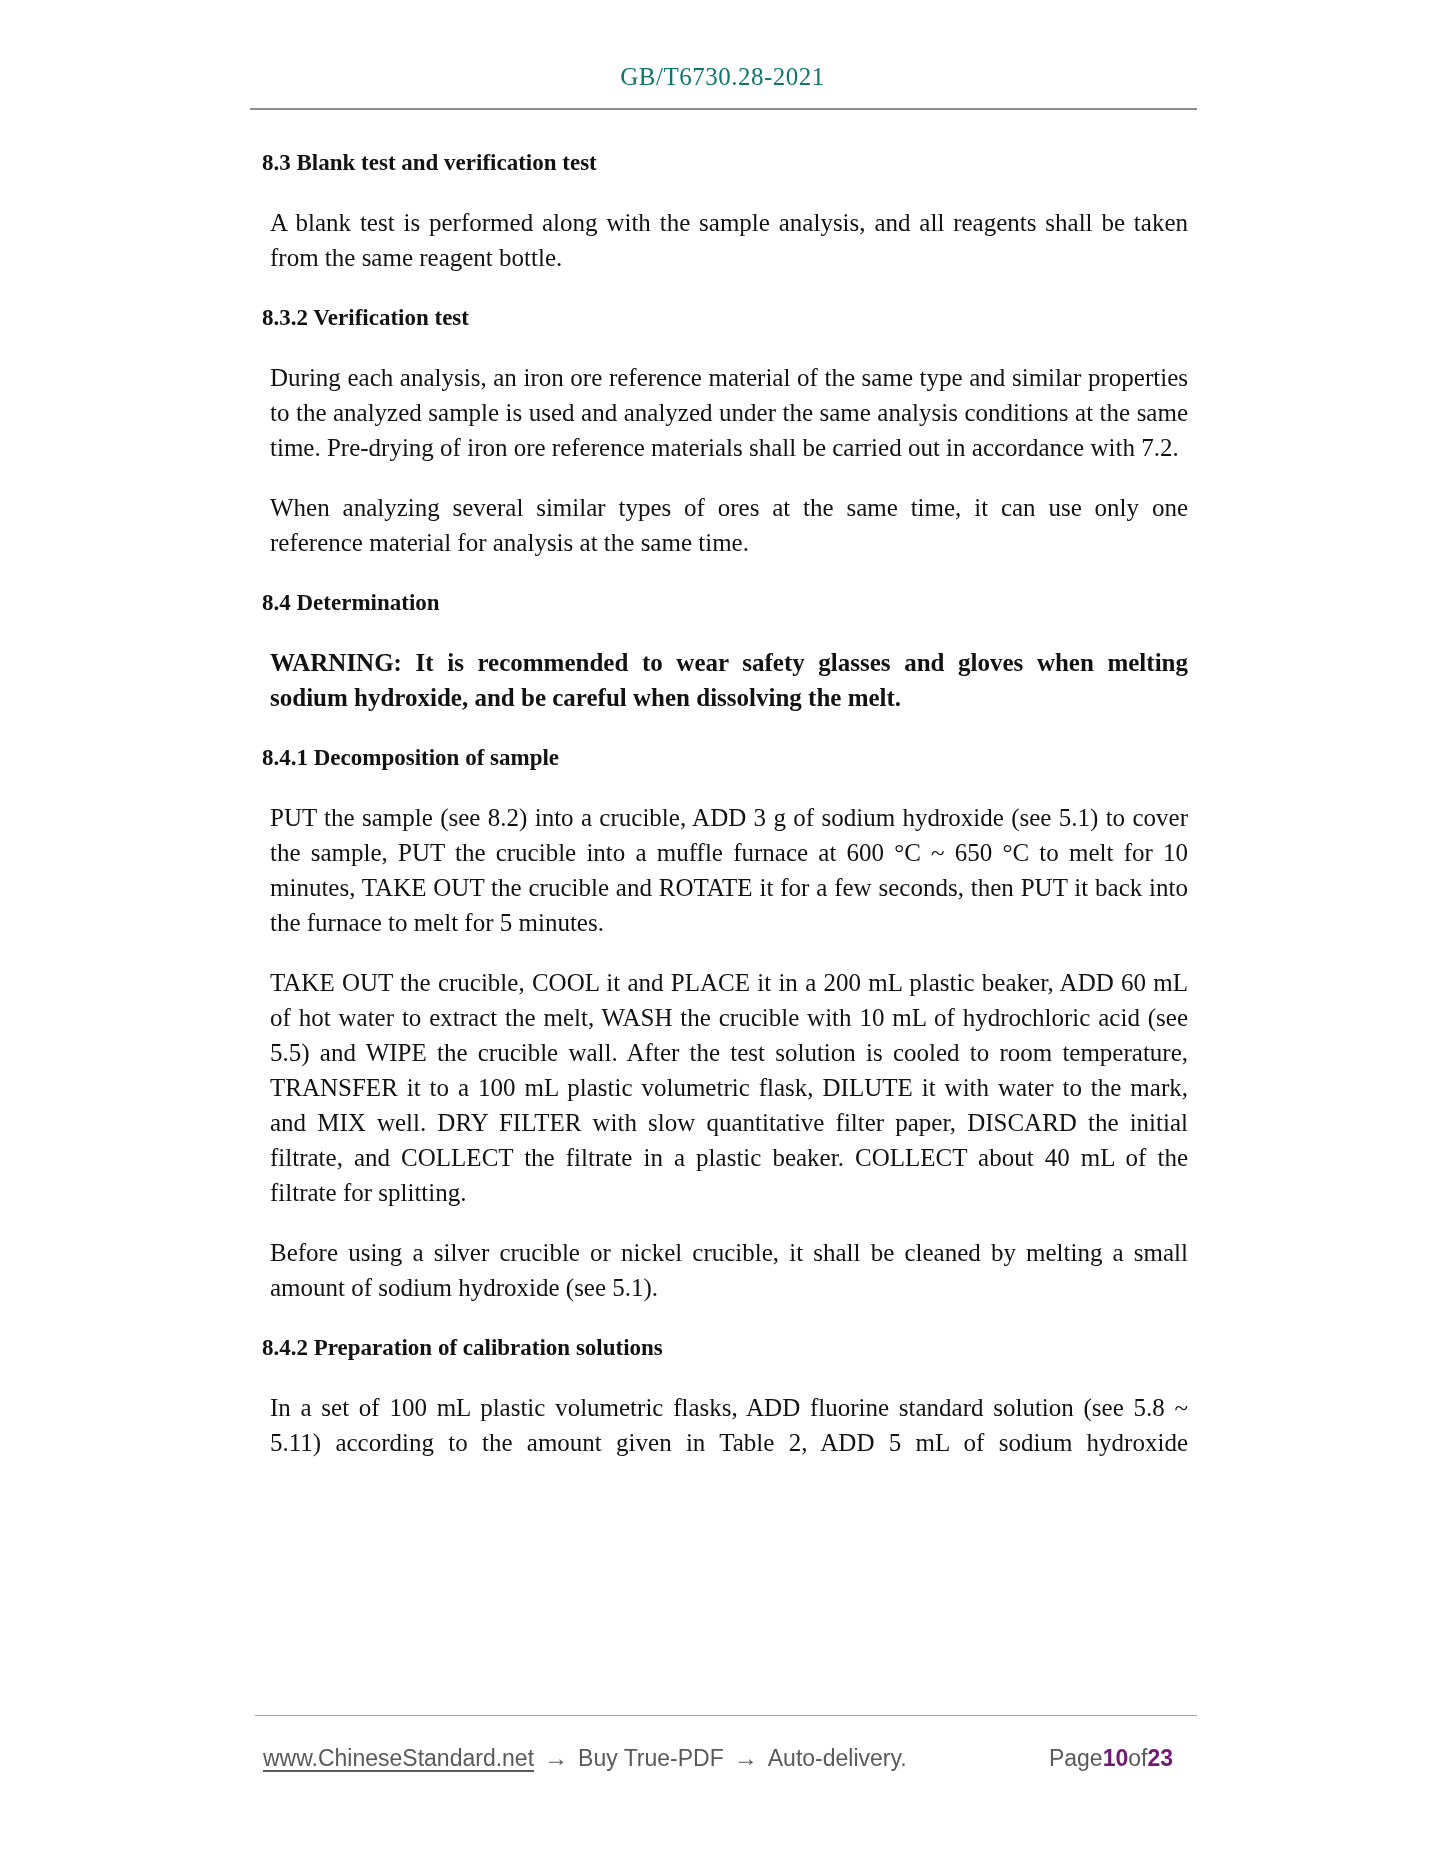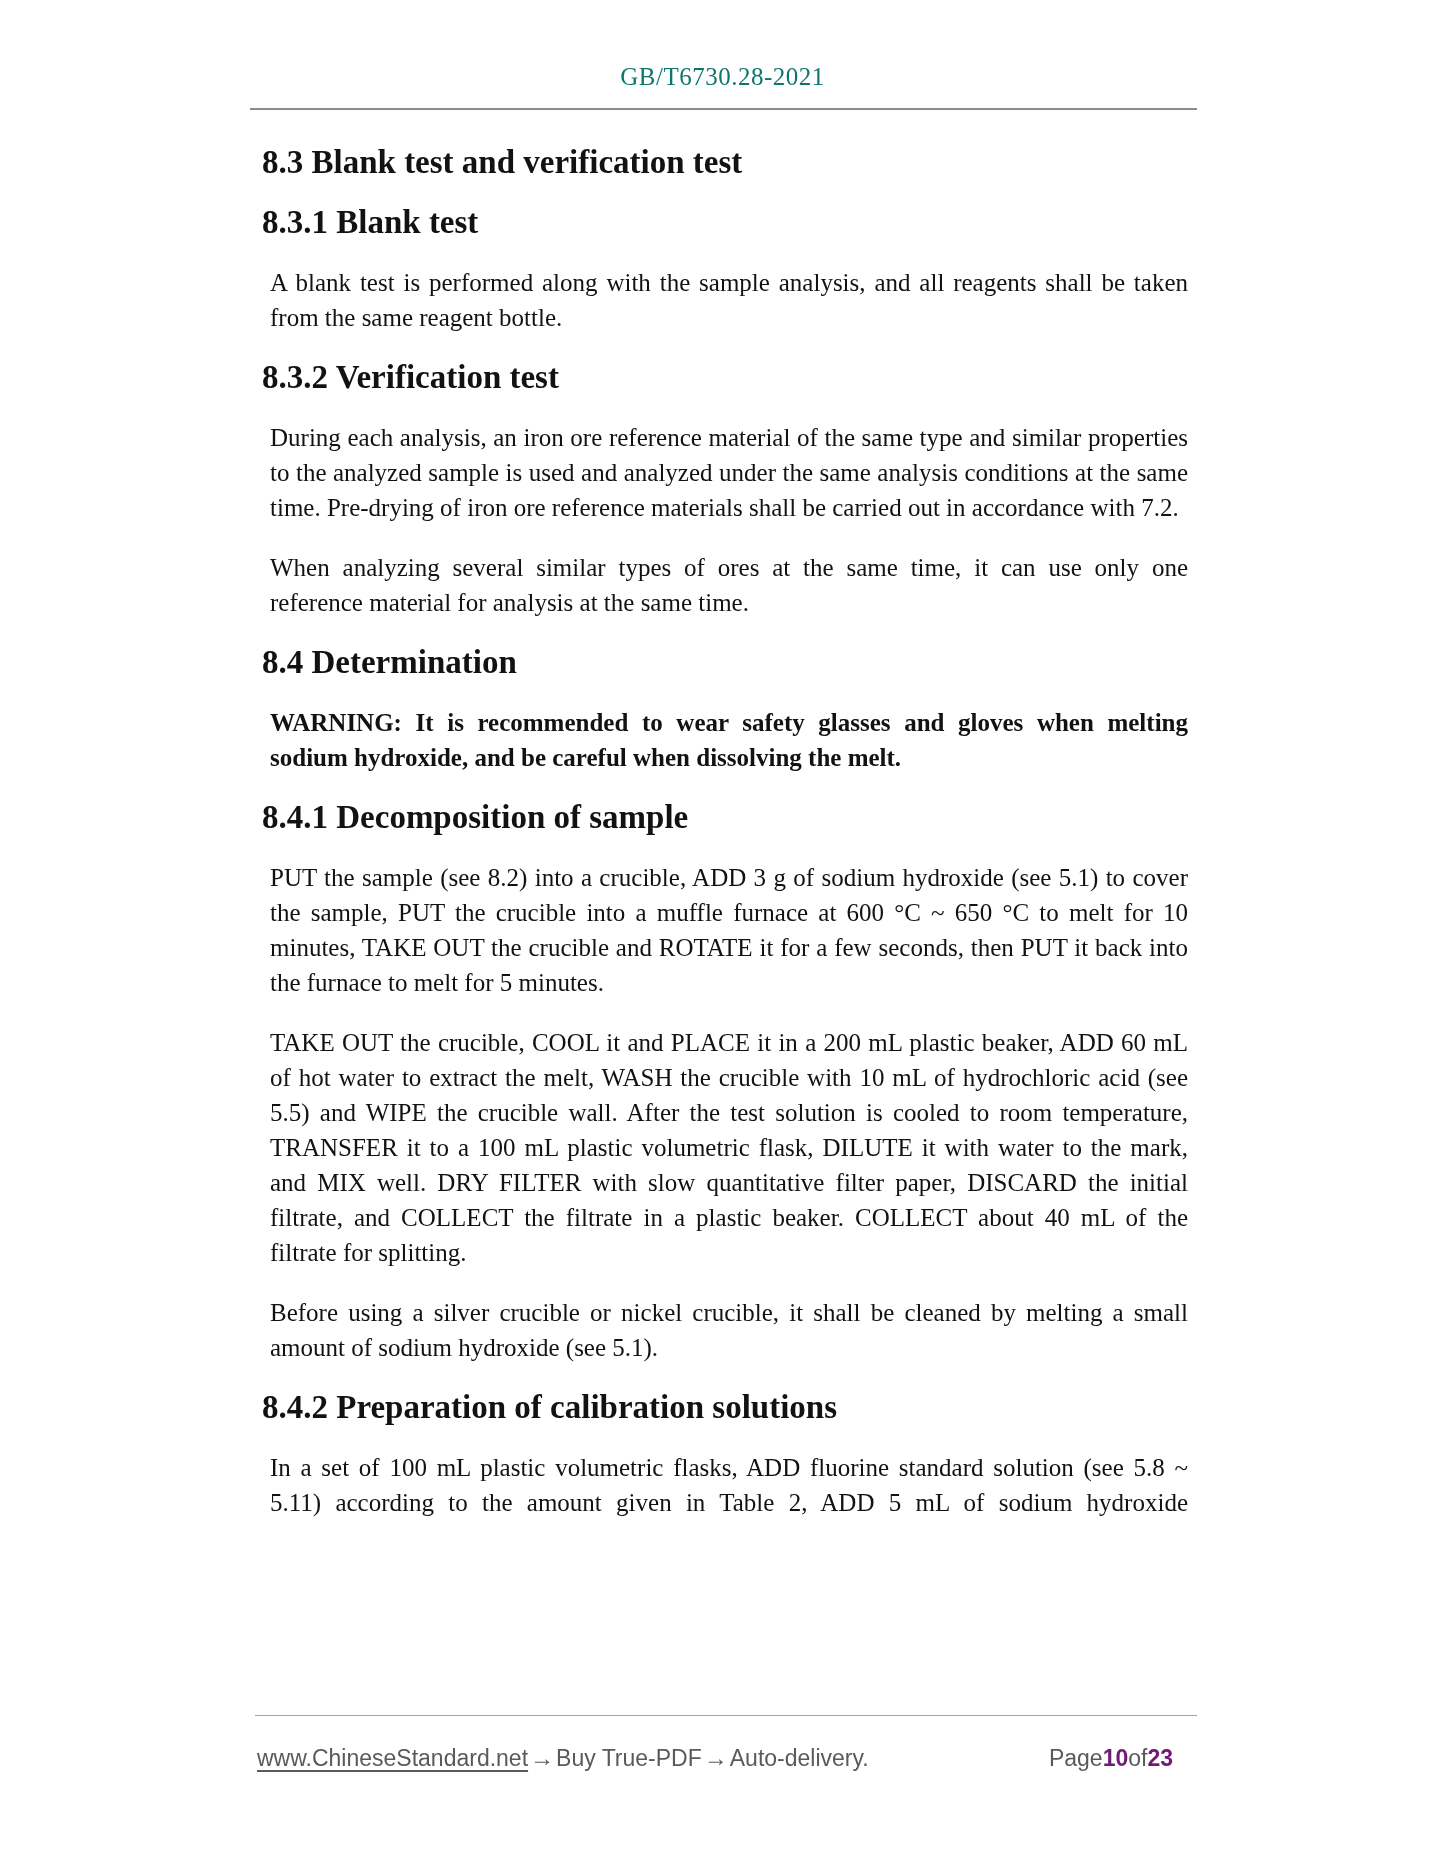--- a/index.html
+++ b/index.html
@@ -43,21 +43,21 @@
 
   .content p {
     margin: 0 0 25px 8px;
     font-size: 25px;
     line-height: 35px;
     text-align: justify;
   }
 
   .content h3 {
     margin: 0 0 25px 0;
-    font-size: 33px;
+    font-size: 23px;
     line-height: 35px;
     font-weight: bold;
     text-align: left;
   }
 
   .content p.bold { font-weight: bold; }
 
   .content p.justify-last { text-align-last: justify; }
 
   .footer-rule {
@@ -78,22 +78,23 @@
     justify-content: space-between;
     align-items: baseline;
     font-family: "Liberation Sans", "DejaVu Sans", sans-serif;
     font-size: 23px;
     color: #5a5a5a;
   }
 
   .footer-left {
     display: flex;
     align-items: baseline;
-    gap: 2px;
+    gap: 10px;
     white-space: nowrap;
+    margin-left: 6px;
   }
 
   .website-link {
     color: #5a5a5a;
     text-decoration: underline;
     text-underline-offset: 4px;
     cursor: pointer;
   }
 
   .arrow {
@@ -117,21 +118,20 @@
 <body>
 
 <div class="page">
 
   <div class="doc-header">GB/T6730.28-2021</div>
 
   <div class="header-rule"></div>
 
   <div class="content">
     <h3>8.3 Blank test and verification test</h3>
-    <h3>8.3.1 Blank test</h3>
     <p>A blank test is performed along with the sample analysis, and all reagents shall be taken from the same reagent bottle.</p>
     <h3>8.3.2 Verification test</h3>
     <p>During each analysis, an iron ore reference material of the same type and similar properties to the analyzed sample is used and analyzed under the same analysis conditions at the same time. Pre-drying of iron ore reference materials shall be carried out in accordance with 7.2.</p>
     <p>When analyzing several similar types of ores at the same time, it can use only one reference material for analysis at the same time.</p>
     <h3>8.4 Determination</h3>
     <p class="bold">WARNING: It is recommended to wear safety glasses and gloves when melting sodium hydroxide, and be careful when dissolving the melt.</p>
     <h3>8.4.1 Decomposition of sample</h3>
     <p>PUT the sample (see 8.2) into a crucible, ADD 3 g of sodium hydroxide (see 5.1) to cover the sample, PUT the crucible into a muffle furnace at 600 °C ~ 650 °C to melt for 10 minutes, TAKE OUT the crucible and ROTATE it for a few seconds, then PUT it back into the furnace to melt for 5 minutes.</p>
     <p>TAKE OUT the crucible, COOL it and PLACE it in a 200 mL plastic beaker, ADD 60 mL of hot water to extract the melt, WASH the crucible with 10 mL of hydrochloric acid (see 5.5) and WIPE the crucible wall. After the test solution is cooled to room temperature, TRANSFER it to a 100 mL plastic volumetric flask, DILUTE it with water to the mark, and MIX well. DRY FILTER with slow quantitative filter paper, DISCARD the initial filtrate, and COLLECT the filtrate in a plastic beaker. COLLECT about 40 mL of the filtrate for splitting.</p>
     <p>Before using a silver crucible or nickel crucible, it shall be cleaned by melting a small amount of sodium hydroxide (see 5.1).</p>

